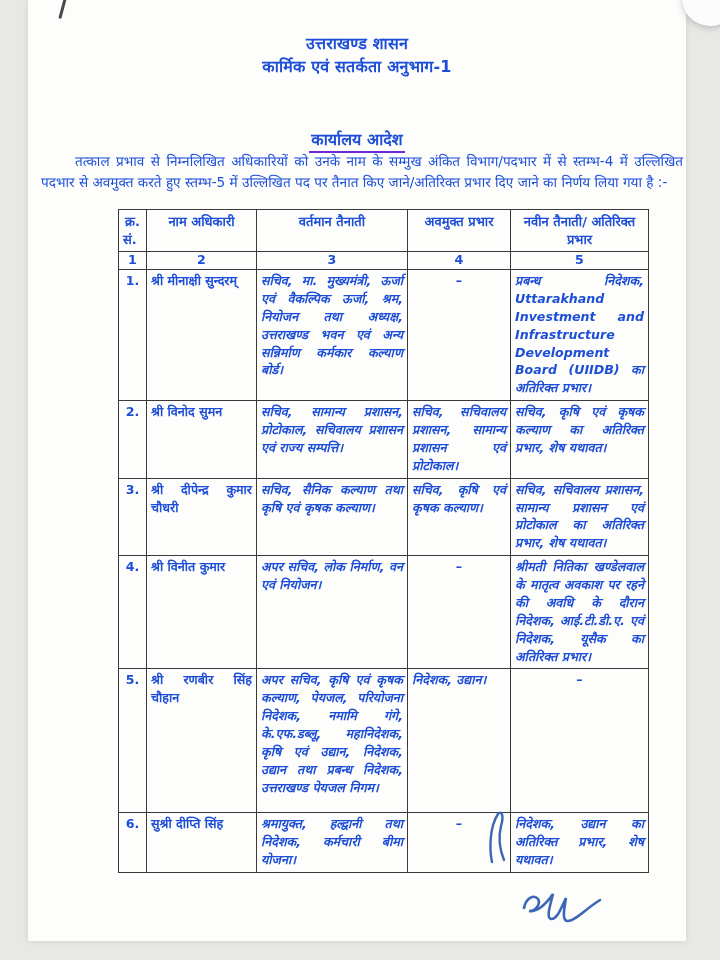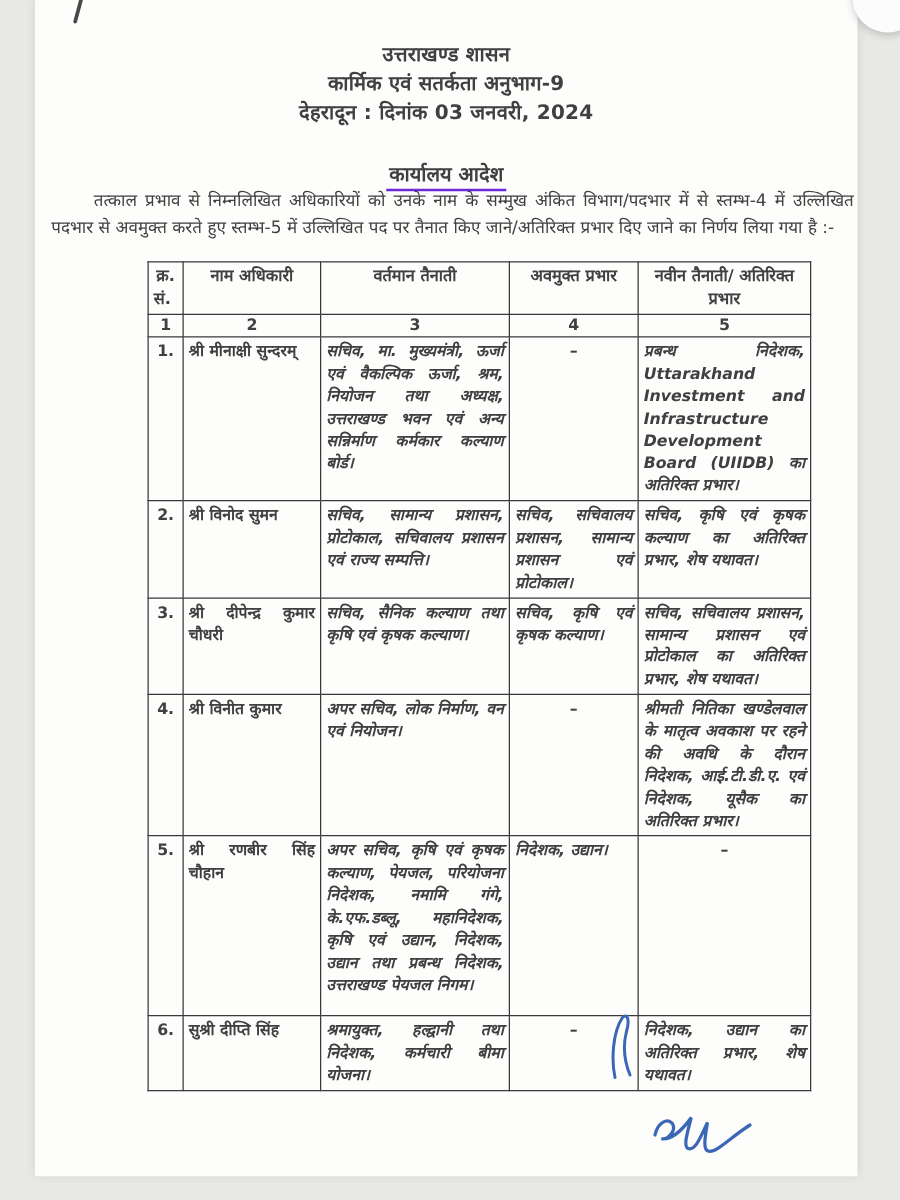--- a/index.html
+++ b/index.html
@@ -1,20 +1,20 @@
 <!DOCTYPE html>
 <html><head>
 <meta charset="utf-8">
 <style>
   html,body { margin:0; padding:0; }
   .stage {
     position:relative; width:720px; height:960px; overflow:hidden;
     background:#e8e8e6;
     font-family:"DejaVu Sans","Liberation Sans",sans-serif;
-    color:#404040;
+    color:#1d4ed8;
     -webkit-font-smoothing:antialiased;
   }
   .paper {
     position:absolute; left:28px; top:0; width:658px; height:941px;
     background:#fdfdfc; box-shadow:0 0 7px rgba(0,0,0,0.10);
   }
   
   .doc-header { position:absolute; top:32px; left:0; width:100%; text-align:center; }
   .doc-header .h-line { font-size:16px; font-weight:700; line-height:23px; letter-spacing:0.2px; }
   .order-title-wrap { position:absolute; top:128px; left:0; width:100%; text-align:center; }
@@ -62,22 +62,21 @@
 </head>
 <body>
 
 <div class="stage">
   <div class="paper">
 
     <div class="pen-slash"></div>
 
     <div class="doc-header">
       <div class="h-line">उत्तराखण्ड शासन</div>
-      <div class="h-line">कार्मिक एवं सतर्कता अनुभाग-9</div>
-      <div class="h-line">देहरादून : दिनांक 03 जनवरी, 2024</div>
+      <div class="h-line">कार्मिक एवं सतर्कता अनुभाग-1</div>
     </div>
 
     <div class="order-title-wrap">
       <span class="order-title">कार्यालय आदेश</span>
     </div>
 
     <div class="intro">
       <span>तत्काल प्रभाव से निम्नलिखित अधिकारियों को उनके नाम के सम्मुख अंकित विभाग/पदभार में </span><span class="b">से स्तम्भ-4 में</span><span> उल्लिखित पदभार से अवमुक्त करते हुए </span><span class="b">स्तम्भ-5</span><span> में उल्लिखित पद पर तैनात किए जाने/अतिरिक्त प्रभार दिए जाने का निर्णय लिया गया है :-</span>
     </div>
 

